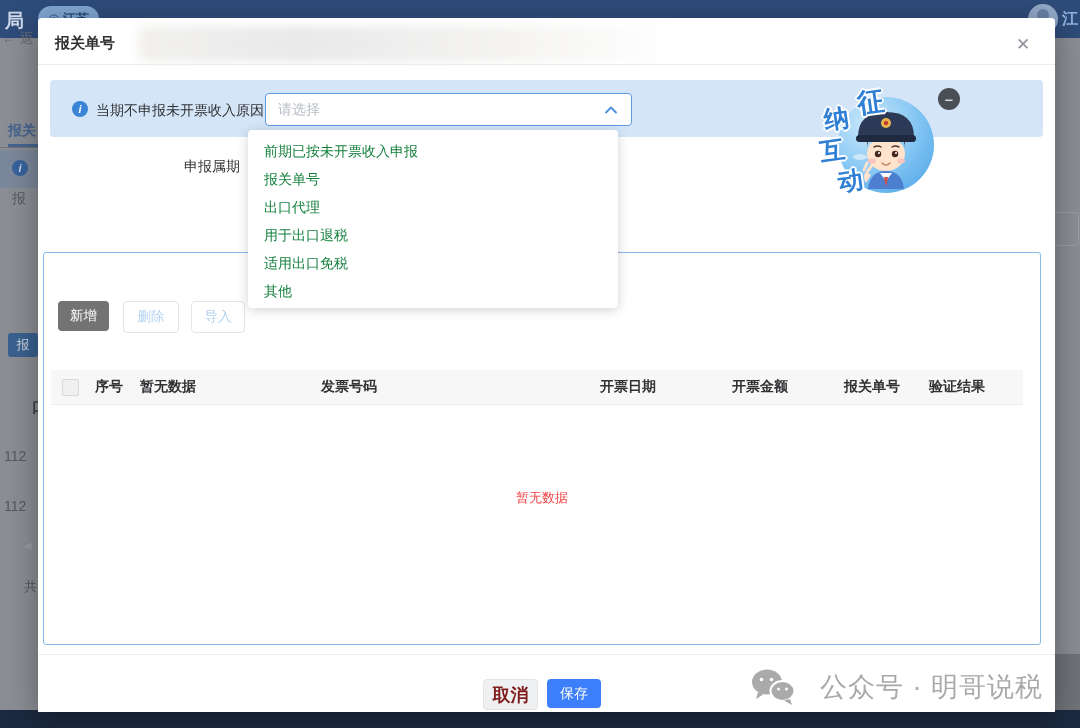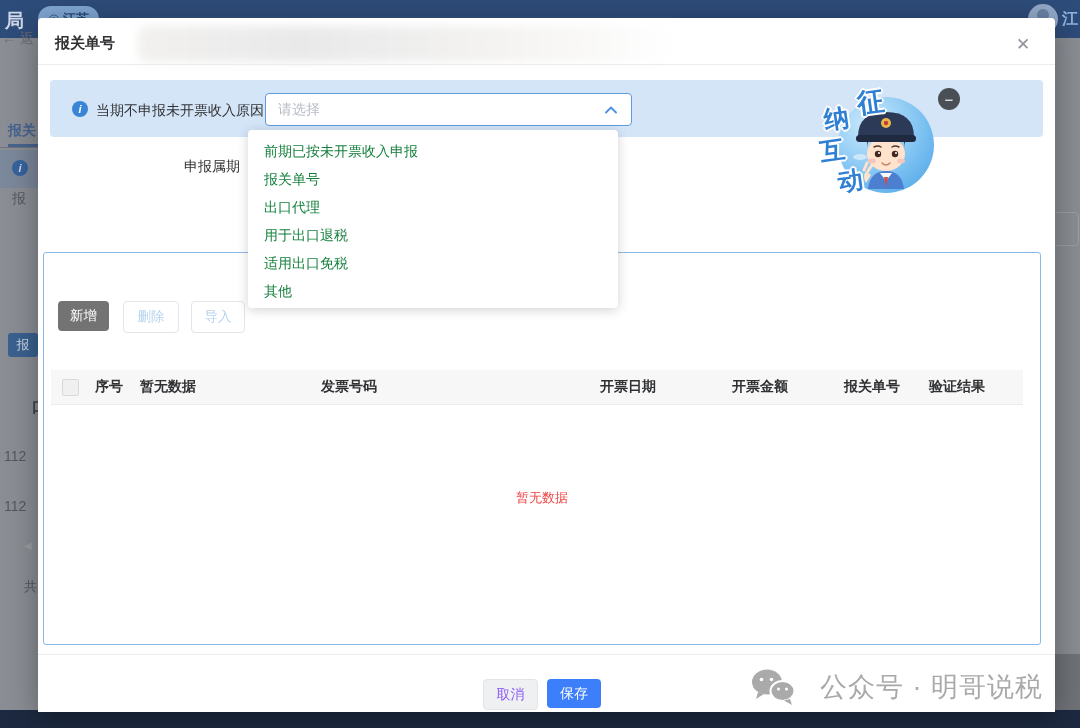--- a/index.html
+++ b/index.html
@@ -49,21 +49,21 @@
   .opt{height:28px;line-height:28px;padding-left:16px;font-size:14px;color:#15803d;cursor:pointer;}
   .f-label{font-size:14px;color:#303133;text-align:right;}
   .container{border:1px solid #8cb8ea;border-radius:3px;background:#fff;}
   .btn{border-radius:4px;font-size:13.5px;display:flex;align-items:center;justify-content:center;cursor:pointer;}
   .btn-add{background:#737373;color:#fff;}
   .btn-dis{background:#fff;border:1px solid #e2e5ea;color:#b3d2f0;cursor:not-allowed;}
   .thead{background:#f7f7f8;border-bottom:1px solid #ebebeb;}
   .th{position:absolute;top:8px;font-size:14px;font-weight:bold;color:#303133;white-space:nowrap;}
   .chk{width:15px;height:15px;background:#f0f0f0;border:1px solid #d9d9d9;border-radius:2px;}
   .empty{font-size:13px;color:#ef4444;text-align:center;}
-  .btn-cancel{background:#eff0f1;border:1px solid #e3e4e6;color:#8b5cf6;font-size:14px;}
+  .btn-cancel{background:#eff0f1;border:1px solid #e3e4e6;color:#7f1d1d;font-size:18px;font-weight:bold;}
   .btn-save{background:#3d7ffb;color:#fff;font-size:14px;}
   
   .mascot-circle{width:96px;height:96px;border-radius:50%;overflow:hidden;
                  background:radial-gradient(circle at 32% 28%,#cdeafc,#7fc3f2 55%,#46a0e6);}
   .m-char{font-size:27px;font-weight:bold;color:#2f7fd4;transform:rotate(-8deg);
           text-shadow:-2px 0 #fff,2px 0 #fff,0 -2px #fff,0 2px #fff,-1px -1px #fff,1px 1px #fff,-1px 1px #fff,1px -1px #fff;}
   .mini-btn{width:22px;height:22px;border-radius:50%;background:#4a4f55;color:#fff;
             display:flex;align-items:center;justify-content:center;font-size:15px;line-height:1;cursor:pointer;}
   
   .wm{display:flex;align-items:center;gap:10px;z-index:50;}

